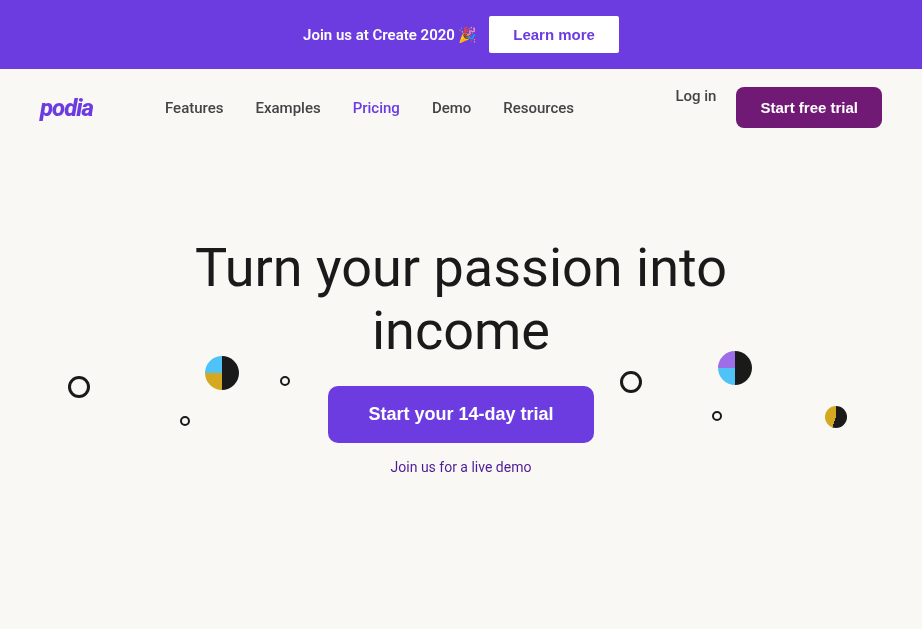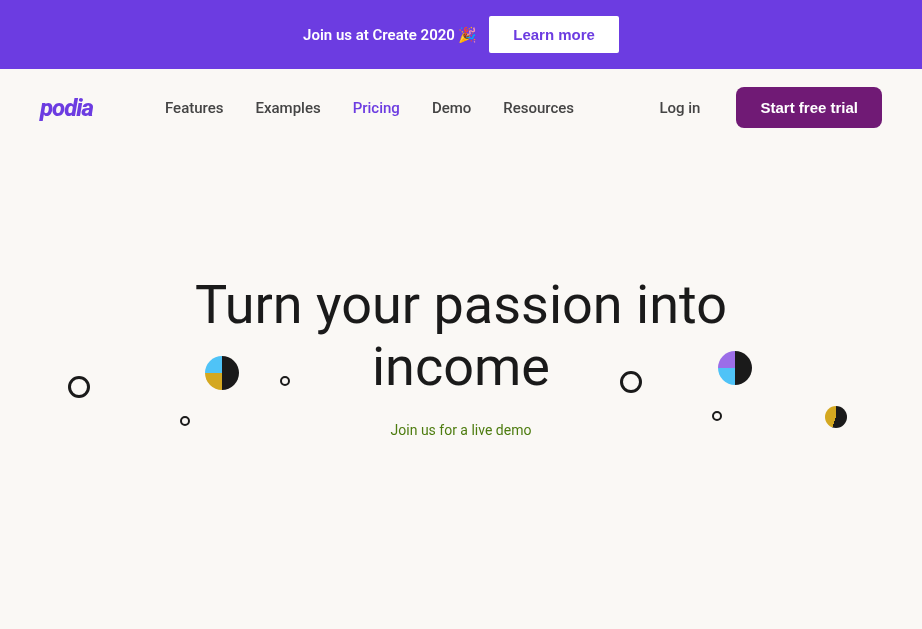--- a/index.html
+++ b/index.html
@@ -76,22 +76,22 @@
       text-decoration: none;
       cursor: pointer;
     }
 
     .nav-link.pricing {
       color: #6c3ce1;
     }
 
     .nav-right {
       display: flex;
-      align-items: center;
-      gap: 36px;
+      align-items: flex-start;
+      gap: 20px;
       margin-left: auto;
     }
 
     .login-link {
       color: #444;
       font-size: 15px;
       font-weight: 500;
       cursor: pointer;
       text-decoration: none;
     }
@@ -151,21 +151,21 @@
       font-size: 18px;
       font-weight: 700;
       cursor: pointer;
       position: relative;
       z-index: 2;
       margin-bottom: 16px;
     }
 
     .live-demo-link {
       font-size: 14px;
-      color: #4d7c0f;
+      color: #4c1d95;
       text-align: center;
       position: relative;
       z-index: 2;
       cursor: pointer;
     }
 
     
     .decorative-circles {
       position: absolute;
       top: 0;
@@ -283,14 +283,15 @@
     <div class="circle c2"></div>
     <div class="circle c3"></div>
     <div class="circle c4"></div>
     <div class="circle c5"></div>
     <div class="orb orb1"></div>
     <div class="orb orb2"></div>
     <div class="orb orb3"></div>
   </div>
 
   <h1 class="hero-title">Turn your passion into income</h1>
+  <button class="cta-btn">Start your 14-day trial</button>
   <span class="live-demo-link">Join us for a live demo</span>
 </section>
 
 </body></html>

